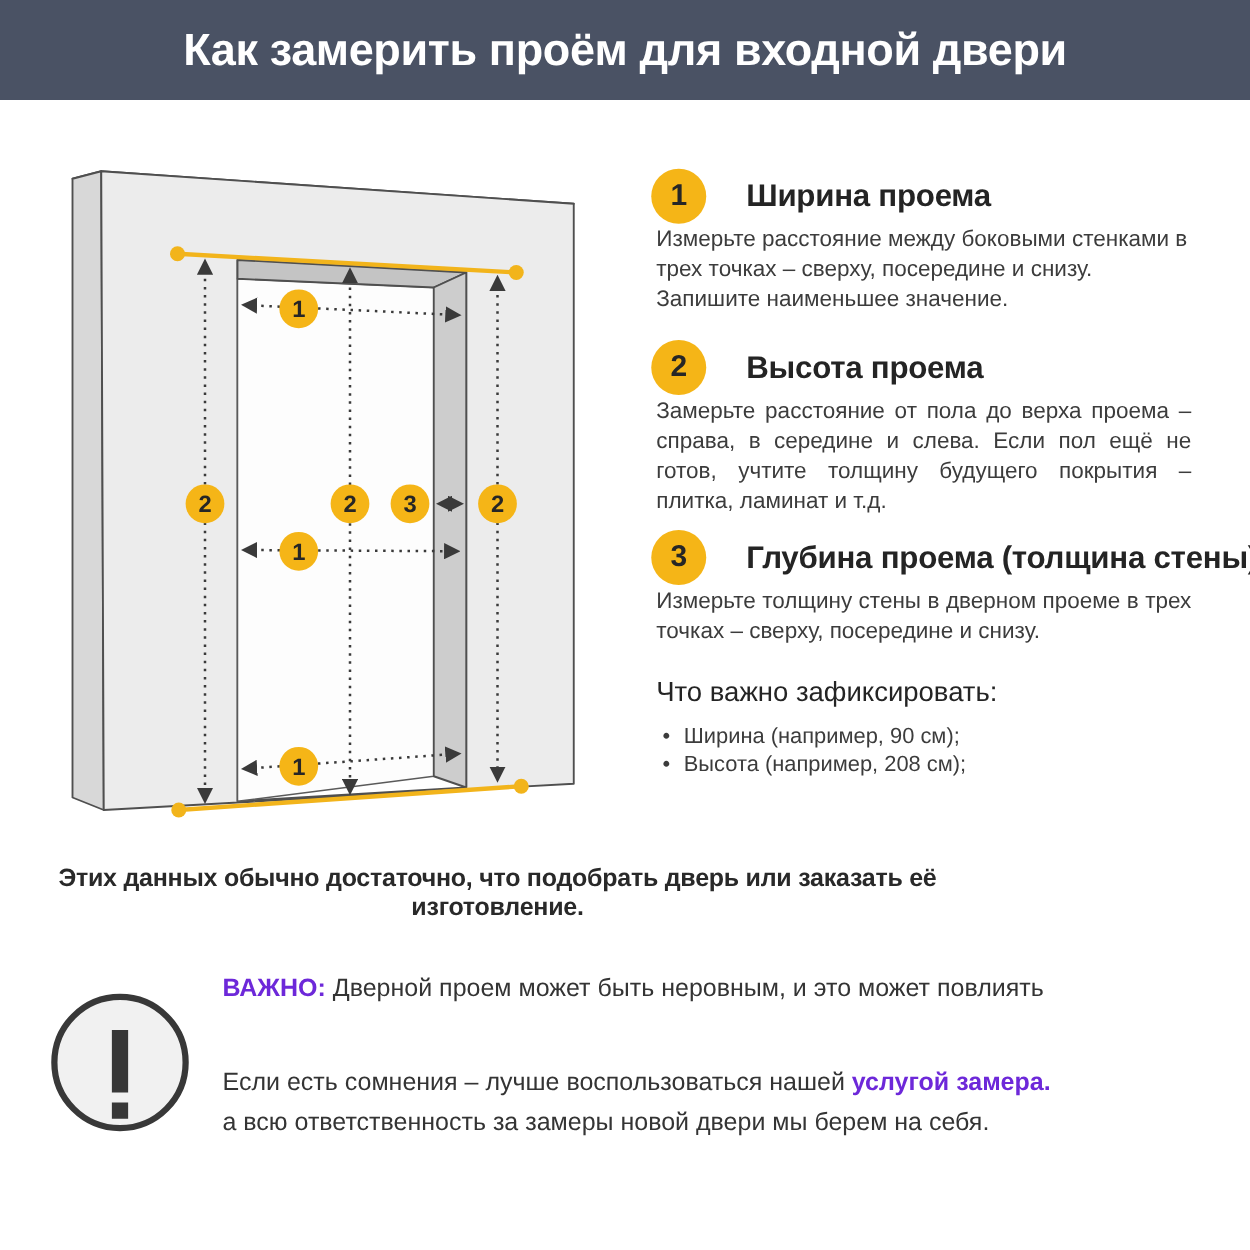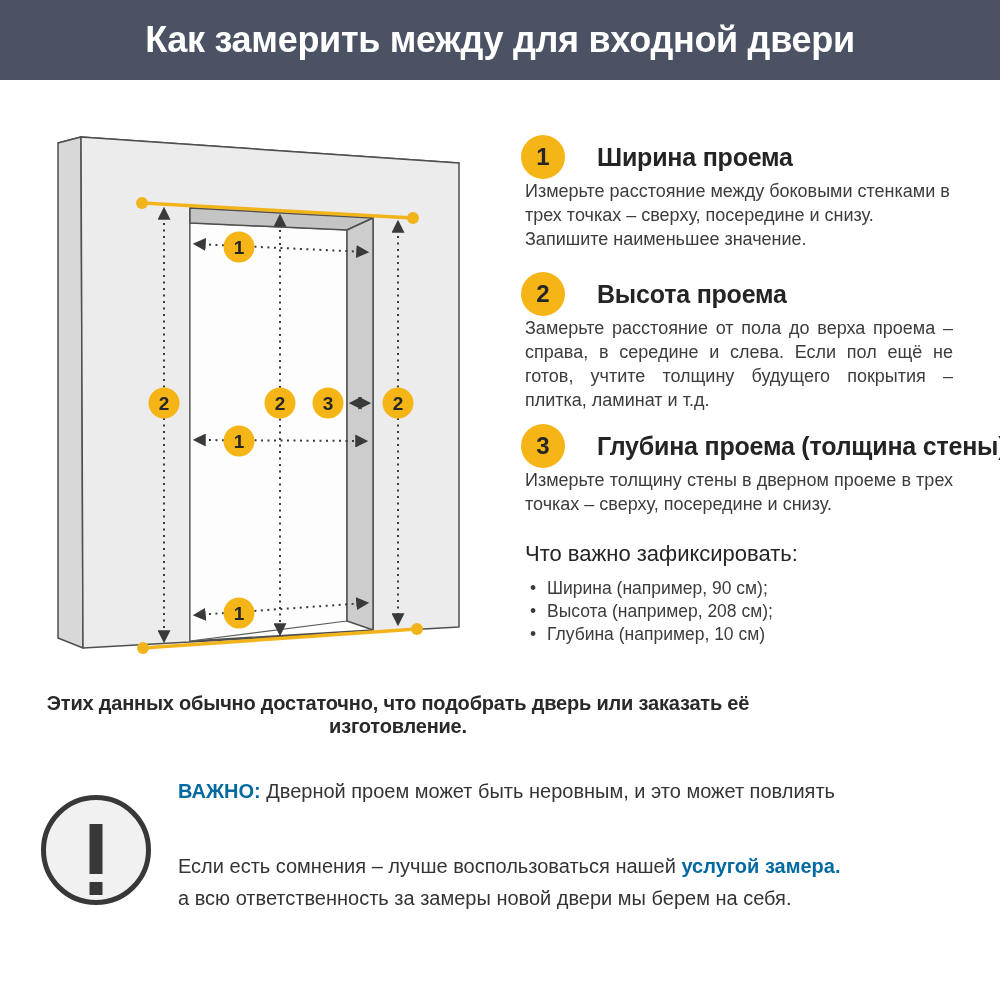--- a/index.html
+++ b/index.html
@@ -62,27 +62,27 @@
     top:82px; width:13px; height:13px; background:#383838;
   }
   .important-text {
     position:absolute; left:178px; top:776px; width:700px;
     font-size:20px; line-height:31px; color:#343434;
   }
   .advice-text {
     position:absolute; left:178px; top:850px; width:720px;
     font-size:20px; line-height:32px; color:#343434;
   }
-  .b { font-weight:bold; color:#0369a1; }
+  .b { font-weight:bold; color:#6d28d9; }
 </style>
 </head>
 <body>
 
 <div class="header">
-  <h1>Как замерить между для входной двери</h1>
+  <h1>Как замерить проём для входной двери</h1>
 </div>
 
 <div class="diagram-wrap">
   <svg width="520" height="700" viewBox="0 0 520 700">
     <defs>
       <marker id="arr" viewBox="0 0 10 10" refX="7.5" refY="5" markerWidth="6.5" markerHeight="6.5" orient="auto-start-reverse">
         <path d="M0,0 L10,5 L0,10 z" fill="#3a3a3a"></path>
       </marker>
     </defs>
 
@@ -150,21 +150,20 @@
   <div class="step-header mt-step3">
     <div class="step-badge">3</div>
     <h2 class="step-title">Глубина проема (толщина стены)</h2>
   </div>
   <p class="step-text just">Измерьте толщину стены в дверном проеме в трех точках – сверху, посередине и снизу.</p>
 
   <h3 class="check-title">Что важно зафиксировать:</h3>
   <ul class="check-list">
     <li>Ширина (например, 90 см);</li>
     <li>Высота (например, 208 см);</li>
-    <li>Глубина (например, 10 см)</li>
   </ul>
 </div>
 
 <div class="summary">Этих данных обычно достаточно, что подобрать дверь или заказать её изготовление.</div>
 
 <div class="warn-icon">
   <div class="excl-bar"></div>
   <div class="excl-dot"></div>
 </div>
 

